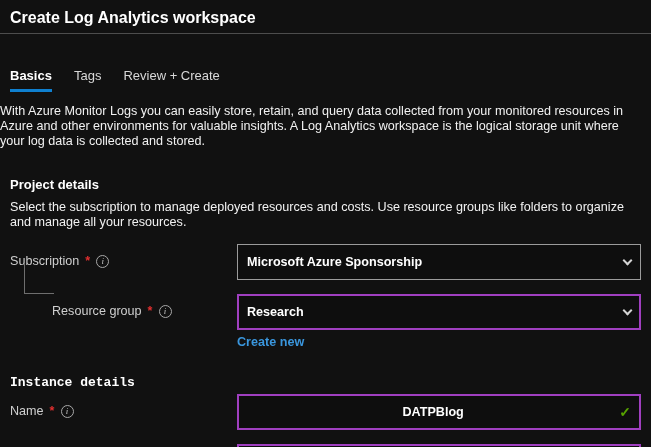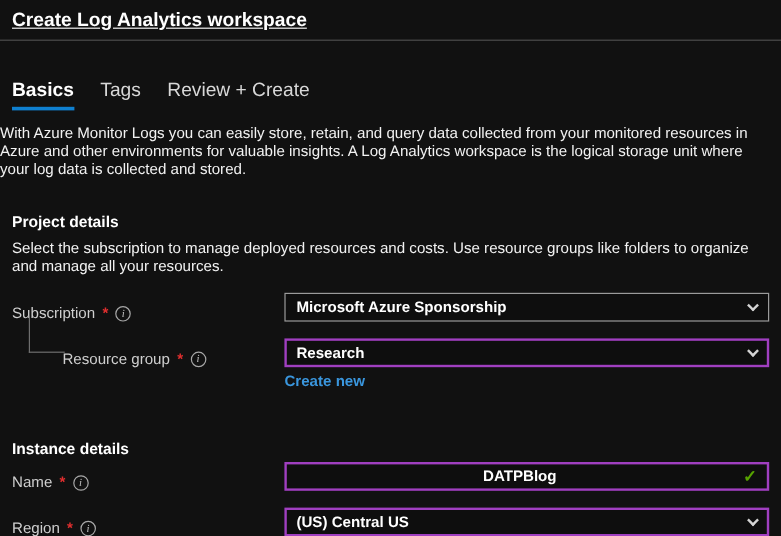--- a/index.html
+++ b/index.html
@@ -14,44 +14,44 @@
     --label:#cfcfcf;
   }
   *{box-sizing:border-box;}
   html,body{margin:0;padding:0;}
   body{
     width:651px;height:447px;background:var(--bg);
     font-family:"Liberation Sans", sans-serif;color:var(--text);
     overflow:hidden;
   }
   .page{width:651px;height:447px;position:relative;}
-  .titlebar{padding:9px 10px 0 10px;text-decoration:underline;}
+  .titlebar{padding:9px 10px 0 10px;}
   .title{font-size:16px;font-weight:700;color:#ffffff;line-height:18px;}
   .divider{border-bottom:1px solid #4d4d4d;margin-top:6px;}
   .tabs{display:flex;gap:22px;margin:34px 10px 0 10px;}
-  .tab{font-size:16px;line-height:15px;color:#d8d8d8;padding-bottom:6px;
+  .tab{font-size:13px;line-height:15px;color:#d8d8d8;padding-bottom:6px;
        border-bottom:3px solid transparent;cursor:pointer;}
   .tab.active{color:#ffffff;font-weight:700;border-bottom-color:var(--blue);}
   .intro{margin:12px 10px 0 0;width:631px;font-size:12.6px;line-height:15px;color:#f2f2f2;}
   .section-heading{margin:28px 10px 0 10px;font-size:13px;font-weight:700;color:#ffffff;line-height:15px;}
-  .section-heading.tight{margin-top:41px;}
+  .section-heading.tight{margin-top:26px;font-family:Liberation Mono, monospace;}
   .section-desc{margin:8px 10px 0 10px;width:631px;font-size:12.6px;line-height:15px;color:#f2f2f2;}
   .form{margin:14px 10px 0 10px;position:relative;}
   .form.tight{margin-top:4px;}
   .row{display:flex;align-items:flex-start;margin-bottom:14px;}
   .label-cell{width:227px;height:24px;display:flex;align-items:flex-end;gap:6px;
               font-size:12.6px;color:var(--label);flex-shrink:0;}
   .label-cell.indent{padding-left:42px;}
   .req{color:var(--red);font-weight:700;}
   .info-icon{width:13px;height:13px;border:1px solid #a8a8a8;border-radius:50%;
              display:inline-flex;align-items:center;justify-content:center;
              color:#c0c0c0;font-size:9px;line-height:1;flex-shrink:0;
              font-family:"Liberation Serif", serif;font-style:italic;}
   .field-col{display:flex;flex-direction:column;justify-content:flex-end;}
-  .field{width:404px;height:24px;background:#0e0e0e;border:1px solid var(--neutral-border);
+  .field{width:404px;height:36px;background:#0e0e0e;border:1px solid var(--neutral-border);
          display:flex;align-items:center;justify-content:space-between;
          padding:0 9px;font-size:12.6px;font-weight:600;color:#ffffff;cursor:pointer;}
   .field.focus{border:2px solid var(--purple);padding:0 8px;}
   .field input{background:transparent;border:none;outline:none;color:#ffffff;
                font-family:"Liberation Sans", sans-serif;font-size:12.6px;font-weight:600;
                flex:1;padding:0;height:100%;text-align:center;}
   .chevron{width:7px;height:7px;border-right:2px solid #d4d4d4;border-bottom:2px solid #d4d4d4;
            transform:rotate(45deg);margin-top:-4px;flex-shrink:0;}
   .check{color:var(--green);font-size:14px;font-weight:700;flex-shrink:0;}
   .create-new{margin-top:5px;font-size:12.6px;font-weight:600;color:var(--link);

